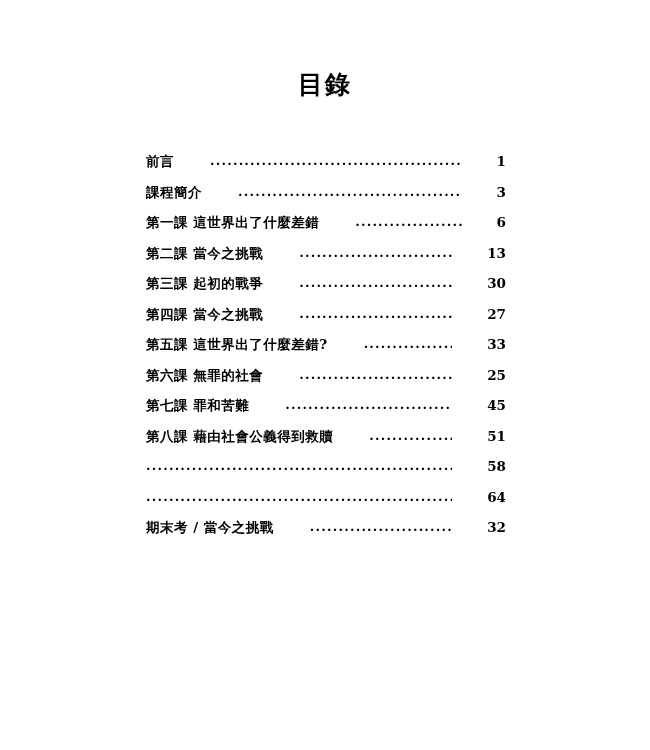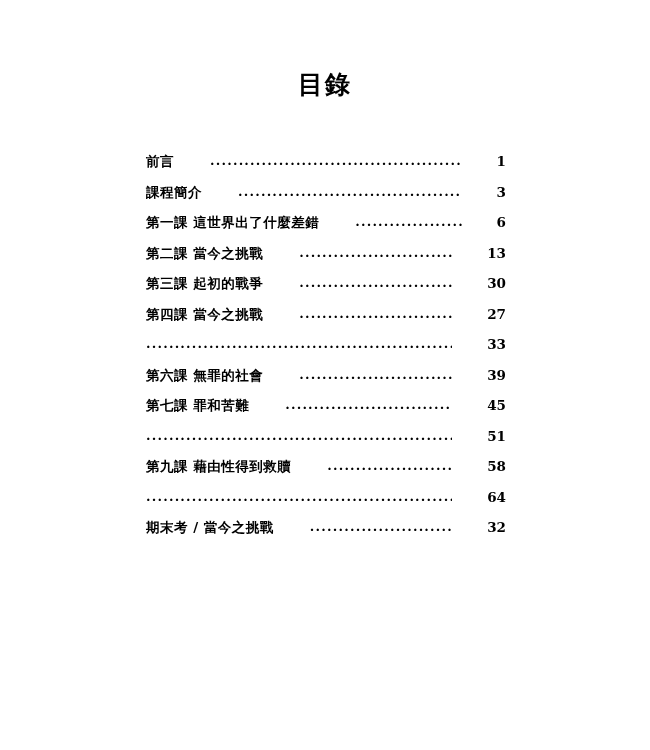--- a/index.html
+++ b/index.html
@@ -109,43 +109,44 @@
       <span class="page-num">30</span>
     </li>
 
     <li class="toc-entry">
       <span class="entry-label">第四課  當今之挑戰</span>
       <span class="dots">........................................................................................................</span>
       <span class="page-num">27</span>
     </li>
 
     <li class="toc-entry">
+      <span class="entry-label">第五課  這世界出了什麼差錯?</span>
       <span class="dots">........................................................................................................</span>
       <span class="page-num">33</span>
     </li>
 
     <li class="toc-entry">
       <span class="entry-label">第六課  無罪的社會</span>
       <span class="dots">........................................................................................................</span>
-      <span class="page-num">39</span>
+      <span class="page-num">25</span>
     </li>
 
     <li class="toc-entry">
       <span class="entry-label">第七課  罪和苦難</span>
       <span class="dots">........................................................................................................</span>
       <span class="page-num">45</span>
     </li>
 
     <li class="toc-entry">
+      <span class="entry-label">第八課  藉由社會公義得到救贖</span>
       <span class="dots">........................................................................................................</span>
       <span class="page-num">51</span>
     </li>
 
     <li class="toc-entry">
-      <span class="entry-label">第九課  藉由性得到救贖</span>
       <span class="dots">........................................................................................................</span>
       <span class="page-num">58</span>
     </li>
 
     <li class="toc-entry">
       <span class="dots">........................................................................................................</span>
       <span class="page-num">64</span>
     </li>
 
     <li class="toc-entry">

